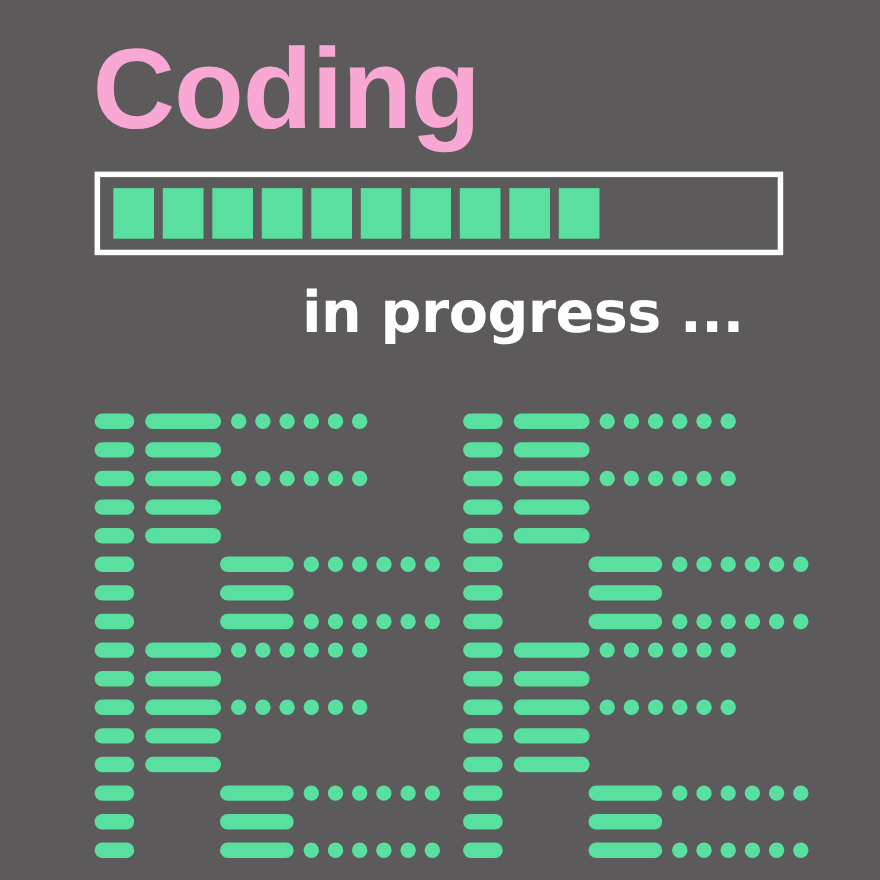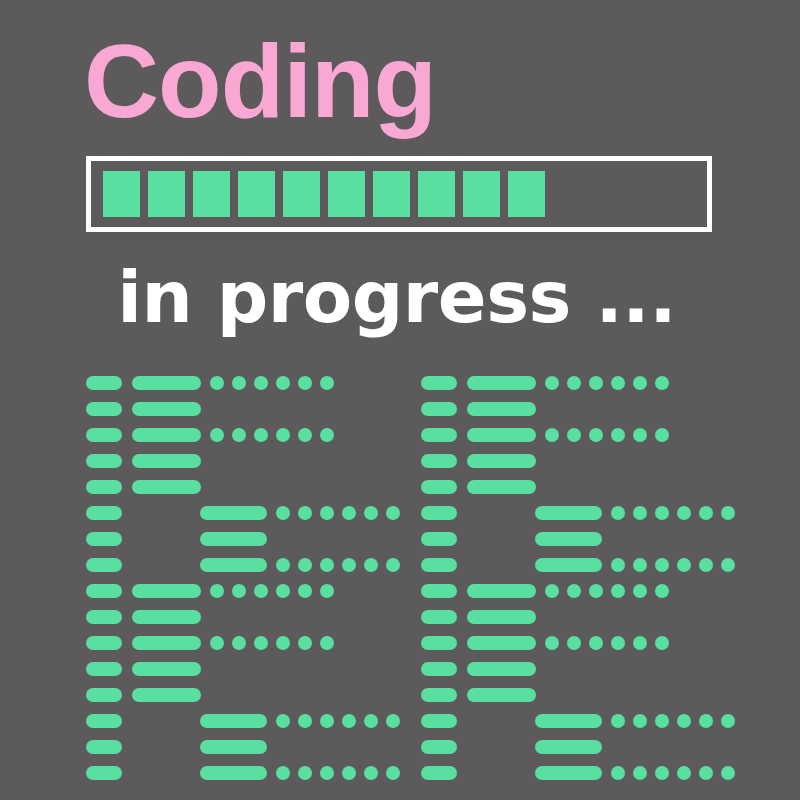--- a/index.html
+++ b/index.html
@@ -63,21 +63,21 @@
     background: #59dfa0;
     flex: 0 0 auto;
   }
 
   
   .subtitle {
     position: absolute;
     right: 124px;
     top: 255px;
     font-family: "DejaVu Sans", sans-serif;
-    font-size: 72px;
+    font-size: 52px;
     font-weight: 700;
     color: #ffffff;
     letter-spacing: -0.5px;
     white-space: nowrap;
   }
 
   
   .code-art {
     position: absolute;
     left: 0;

